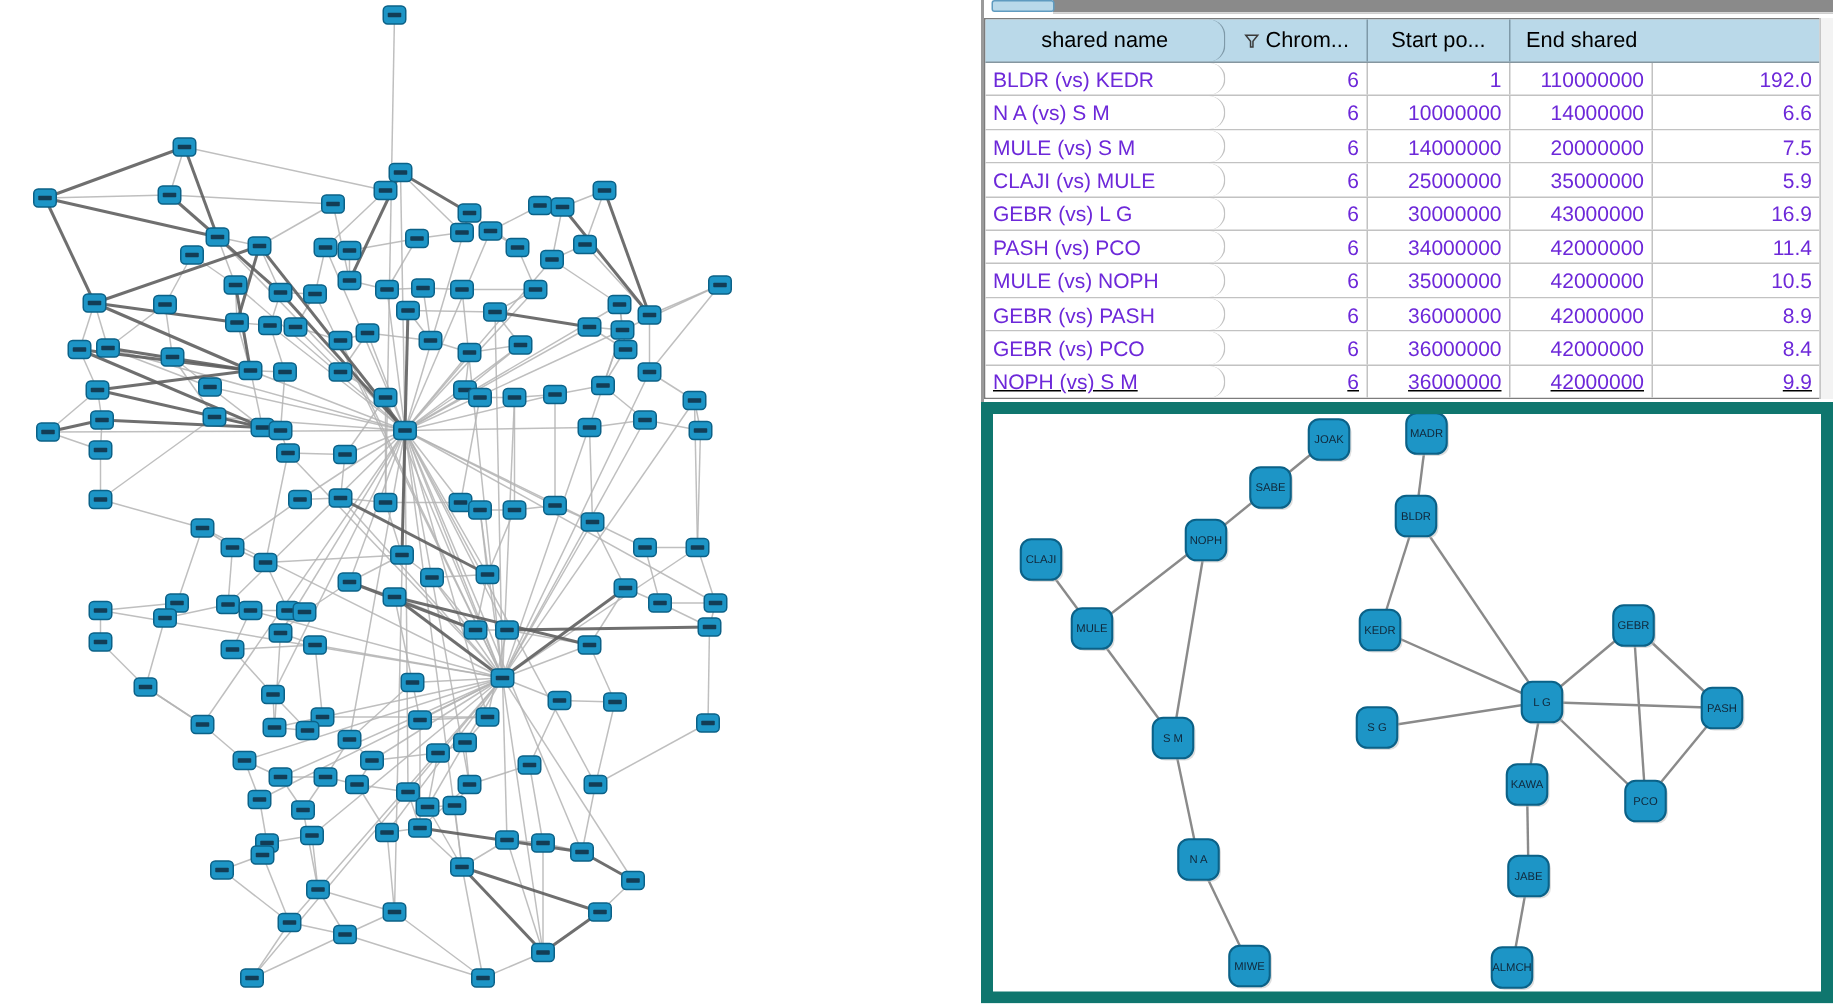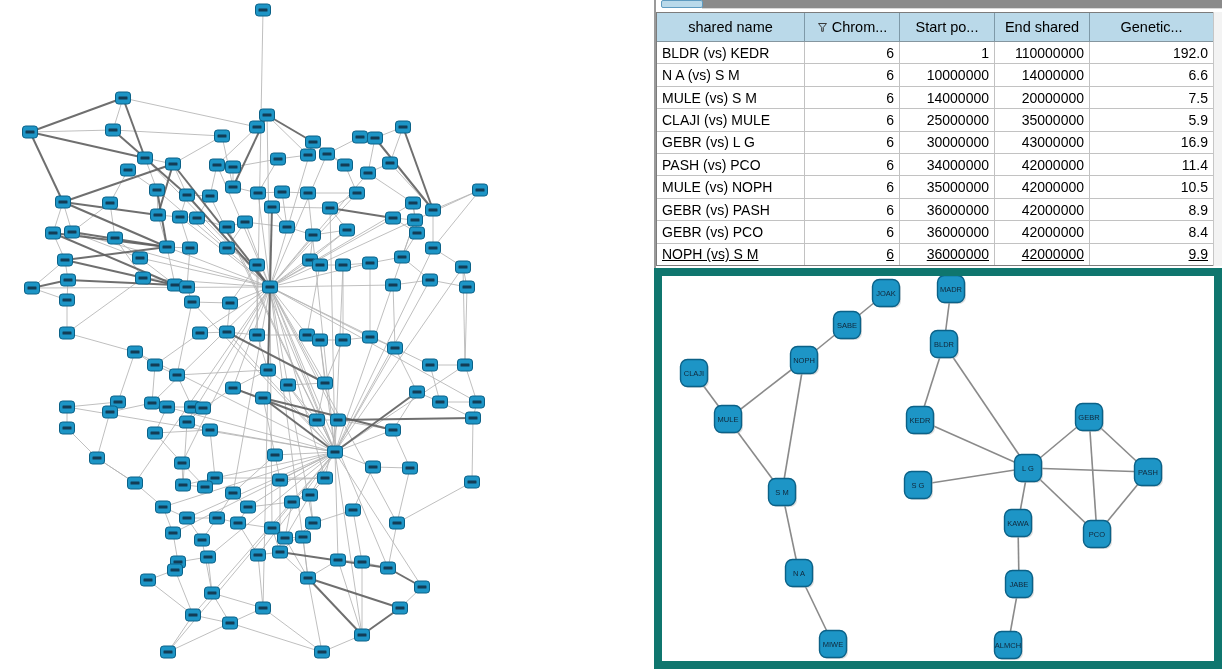--- a/index.html
+++ b/index.html
@@ -19,24 +19,24 @@
   #grid{position:absolute;left:0;top:12px;right:8px;bottom:2px;border:1px solid #7c7c7c;
     display:flex;flex-direction:column;background:#fff;}
   #thead{height:28px;display:flex;background:#bad9e9;border-bottom:1px solid #85969f;flex:0 0 auto;}
   .th{box-sizing:border-box;display:flex;align-items:center;justify-content:center;gap:4px;
     border-right:1px solid #7e99a8;font-size:14.5px;color:#000;white-space:nowrap;overflow:hidden;}
   .th:last-child{border-right:none;}
   #tbody{flex:1;display:flex;flex-direction:column;}
   .tr{flex:1;display:flex;border-bottom:1px solid #c2c2c2;background:#fff;}
   .tr:last-child{border-bottom:none;text-decoration:underline;}
   .td{box-sizing:border-box;display:flex;align-items:center;border-right:1px solid #c2c2c2;
-    font-size:14px;color:#000000;padding:0 5px;white-space:nowrap;overflow:hidden;}
+    font-size:14px;color:#6d28d9;padding:0 5px;white-space:nowrap;overflow:hidden;}
   .td:last-child{border-right:none;}
   .td.num{justify-content:flex-end;}
-  .c0{width:148px;} .c1{width:95px;} .c2{width:95px;} .c3{width:95px;} .c4{flex:1;}
+  .c0{width:160px;border-radius:11px;} .c1{width:95px;} .c2{width:95px;} .c3{width:95px;} .c4{flex:1;}
   #vscroll{position:absolute;right:0;top:12px;bottom:2px;width:8px;background:#f3f3f3;
     border-left:1px solid #c6c6c6;}
 
   
   #subnet-panel{position:absolute;left:654px;top:268px;width:568px;height:401px;background:#0f766e;}
   #subnet-inner{position:absolute;left:8px;top:8px;right:8px;bottom:8px;background:#fff;}
 </style>
 </head>
 <body>
 
@@ -740,23 +740,20 @@
               <path d="M1.5 1.5 H9.5 L6.3 5.5 V9.3 H4.7 V5.5 Z" fill="none" stroke="#3a3a3a" stroke-width="1"></path>
             </svg>
             <span>Chrom...</span>
           </div>
           <div class="th c2">
             <span>Start po...</span>
           </div>
           <div class="th c3">
             <span>End shared</span>
           </div>
-          <div class="th c4">
-            <span>Genetic...</span>
-          </div>
         </div>
       <div id="tbody">
           <div class="tr">
             <div class="td c0">BLDR (vs) KEDR</div>
             <div class="td c1 num">6</div>
             <div class="td c2 num">1</div>
             <div class="td c3 num">110000000</div>
             <div class="td c4 num">192.0</div>
           </div>
           <div class="tr">

